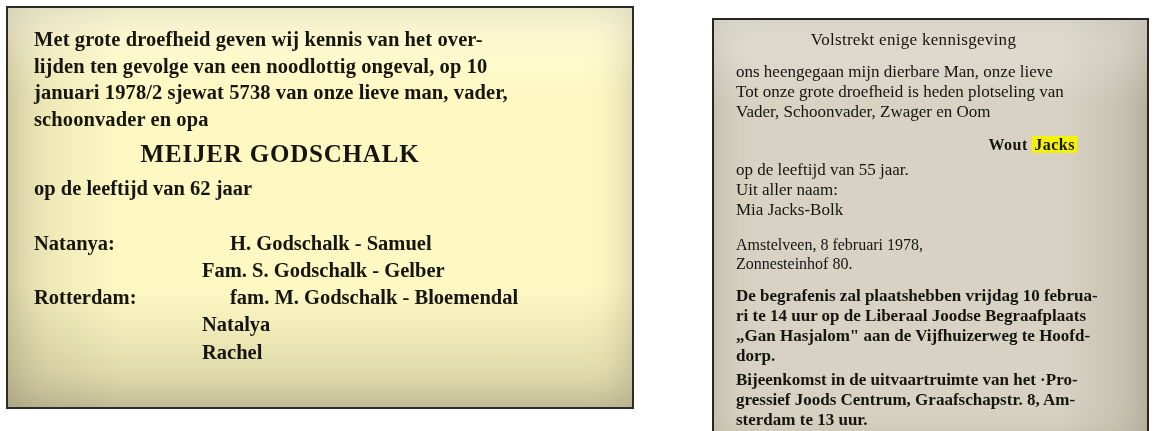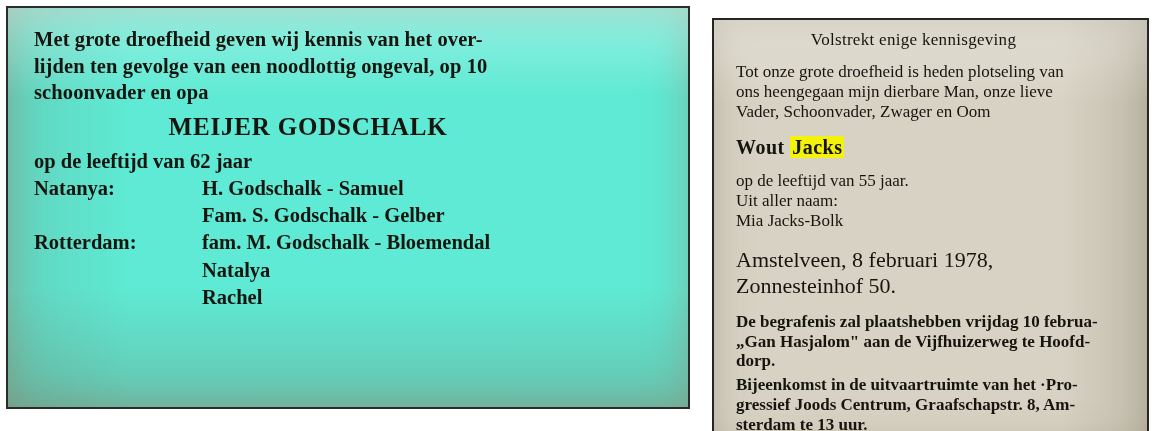--- a/index.html
+++ b/index.html
@@ -17,23 +17,23 @@
     position: relative;
     width: 1155px;
     height: 431px;
   }
 
   
   .clip-left {
     position: absolute;
     left: 6px;
     top: 6px;
-    width: 684px;
+    width: 628px;
     height: 403px;
-    background: #5eead4;
+    background: #fef9c3;
     border: 2px solid #2b2b28;
     box-sizing: border-box;
     overflow: hidden;
     box-shadow: inset 0 0 40px rgba(150,142,118,0.55);
   }
   .clip-left::before {
     content: "";
     position: absolute;
     inset: 0;
     background:
@@ -57,29 +57,30 @@
     text-align: center;
     font-size: 25px;
     font-weight: 700;
     letter-spacing: 0.8px;
     margin: 7px 0 9px 0;
     padding-right: 86px;
   }
   .l-age {
     font-size: 20.5px;
     font-weight: 700;
-    margin-bottom: 2px;
+    margin-bottom: 30px;
   }
   .l-rows {
     font-size: 20.5px;
     font-weight: 700;
     line-height: 1.33;
   }
   .l-row {
     display: flex;
+    gap: 28px;
   }
   .l-row-city {
     width: 168px;
     flex: 0 0 168px;
   }
   .l-row-person {
     flex: 1 1 auto;
   }
   .l-row-person-indent {
     padding-left: 168px;
@@ -118,43 +119,43 @@
     letter-spacing: 0.3px;
     margin-bottom: 12px;
     padding-right: 40px;
   }
   .r-body {
     font-size: 17px;
     line-height: 1.17;
     margin-bottom: 14px;
   }
   .r-name {
-    text-align: left;
-    font-size: 20px;
+    text-align: right;
+    font-size: 16px;
     font-weight: 700;
     letter-spacing: 0.5px;
-    margin: 4px 0 12px 0;
+    margin: 4px 0 6px 0;
     padding-right: 54px;
   }
   .r-name .hl {
     background: #f2f20a;
     padding: 0 2px;
   }
   .r-age {
     font-size: 17px;
   }
   .r-signoff {
     text-align: left;
     font-size: 17px;
     line-height: 1.18;
     padding-right: 54px;
     margin-bottom: 16px;
   }
   .r-place {
-    font-size: 22px;
+    font-size: 16px;
     line-height: 1.18;
     margin-bottom: 13px;
   }
   .r-para {
     font-size: 17px;
     line-height: 1.17;
     margin-bottom: 4px;
     font-weight: bold;
   }
 
@@ -173,20 +174,21 @@
 
 <div class="page">
 
   <div class="clip-left">
     <div class="ghost" style="left:250px; top:150px;"></div>
     <div class="clip-left-inner">
 
       <div class="l-body">
         <div>Met grote droefheid geven wij kennis van het over-</div>
         <div>lijden ten gevolge van een noodlottig ongeval, op 10</div>
+        <div>januari 1978/2 sjewat 5738 van onze lieve man, vader,</div>
         <div>schoonvader en opa</div>
       </div>
 
       <div class="l-name">MEIJER GODSCHALK</div>
 
       <div class="l-age">op de leeftijd van 62 jaar</div>
 
       <div class="l-rows">
         <div class="l-row">
           <div class="l-row-city">Natanya:</div>
@@ -204,43 +206,44 @@
 
     </div>
   </div>
 
   <div class="clip-right">
     <div class="clip-right-inner">
 
       <div class="r-head">Volstrekt enige kennisgeving</div>
 
       <div class="r-body">
+        <div>ons heengegaan mijn dierbare Man, onze lieve</div>
         <div>Tot onze grote droefheid is heden plotseling van</div>
-        <div>ons heengegaan mijn dierbare Man, onze lieve</div>
         <div>Vader, Schoonvader, Zwager en Oom</div>
       </div>
 
       <div class="r-name">
         <span>Wout </span><span class="hl">Jacks</span>
       </div>
 
       <div class="r-age">op de leeftijd van 55 jaar.</div>
 
       <div class="r-signoff">
         <div>Uit aller naam:</div>
         <div>Mia Jacks-Bolk</div>
       </div>
 
       <div class="r-place">
         <div>Amstelveen, 8 februari 1978,</div>
-        <div>Zonnesteinhof 50.</div>
+        <div>Zonnesteinhof 80.</div>
       </div>
 
       <div class="r-para">
         <div>De begrafenis zal plaatshebben vrijdag 10 februa-</div>
+        <div>ri te 14 uur op de Liberaal Joodse Begraafplaats</div>
         <div>„Gan Hasjalom" aan de Vijfhuizerweg te Hoofd-</div>
         <div>dorp.</div>
       </div>
 
       <div class="r-para">
         <div>Bijeenkomst in de uitvaartruimte van het ·Pro-</div>
         <div>gressief Joods Centrum, Graafschapstr. 8, Am-</div>
         <div>sterdam te 13 uur.</div>
       </div>
 

